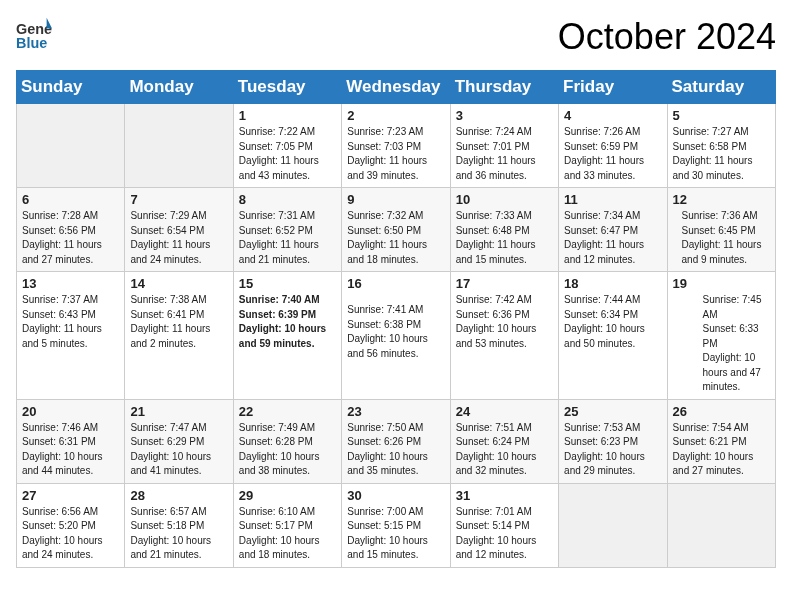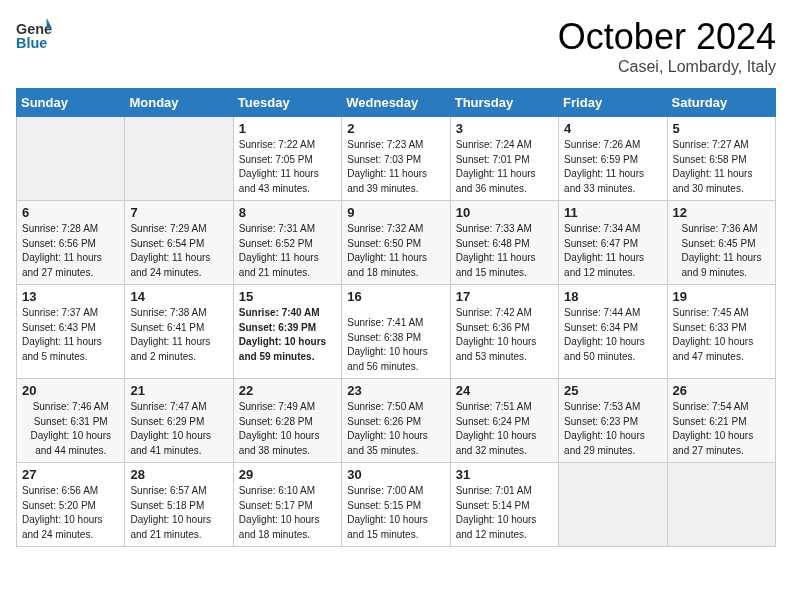--- a/index.html
+++ b/index.html
@@ -38,21 +38,21 @@
       color: #444;
     }
     table {
       width: 100%;
       border-collapse: collapse;
       table-layout: fixed;
     }
     th {
       background-color: #2a7abf;
       color: #fff;
-      font-size: 13px;
+      font-size: 17px;
       font-weight: bold;
       padding: 6px 4px;
       text-align: left;
       border: 1px solid #2a7abf;
     }
     td {
       border: 1px solid #ccc;
       vertical-align: top;
       padding: 4px 5px;
       font-size: 10.5px;
@@ -90,21 +90,20 @@
     <div class="logo-row">
       <svg class="logo-svg" viewBox="0 0 40 40">
         <text x="0" y="20" font-size="16" font-weight="bold" fill="#333" font-family="Arial">General</text>
         <text x="0" y="36" font-size="16" font-weight="bold" fill="#1a6fa8" font-family="Arial">Blue</text>
         <polygon points="34,2 40,14 34,14" fill="#1a6fa8"></polygon>
       </svg>
     </div>
   </div>
   <div class="title-block">
     <div class="month-title">October 2024</div>
-    <div class="location-title">Casei, Lombardy, Italy</div>
   </div>
 </div>
 
 <table>
   <thead>
     <tr id="weekday-header">
         <th>Sunday</th>
         <th>Monday</th>
         <th>Tuesday</th>
         <th>Wednesday</th>
@@ -224,29 +223,29 @@
 Daylight: 10 hours and 53 minutes.</div>
         </td>
         <td>
           <span class="day-num">18</span>
           <div class="day-info" style="white-space: pre-line;">Sunrise: 7:44 AM
 Sunset: 6:34 PM
 Daylight: 10 hours and 50 minutes.</div>
         </td>
         <td>
           <span class="day-num">19</span>
-          <div class="day-info" style="white-space: pre-line;">Sunrise: 7:45 AM
+          <div class="day-info" style="white-space: pre-line; margin-left: 30px;">Sunrise: 7:45 AM
 Sunset: 6:33 PM
 Daylight: 10 hours and 47 minutes.</div>
         </td>
       </tr>
       <tr>
         <td>
           <span class="day-num">20</span>
-          <div class="day-info" style="white-space: pre-line; text-align: center;">Sunrise: 7:46 AM
+          <div class="day-info" style="white-space: pre-line;">Sunrise: 7:46 AM
 Sunset: 6:31 PM
 Daylight: 10 hours and 44 minutes.</div>
         </td>
         <td>
           <span class="day-num">21</span>
           <div class="day-info" style="white-space: pre-line;">Sunrise: 7:47 AM
 Sunset: 6:29 PM
 Daylight: 10 hours and 41 minutes.</div>
         </td>
         <td>

